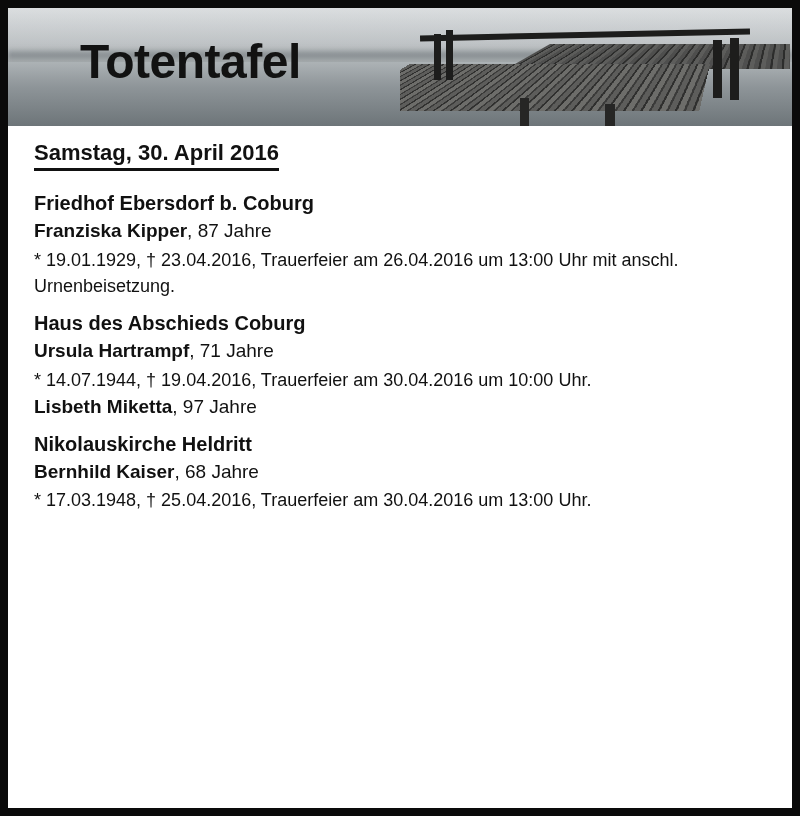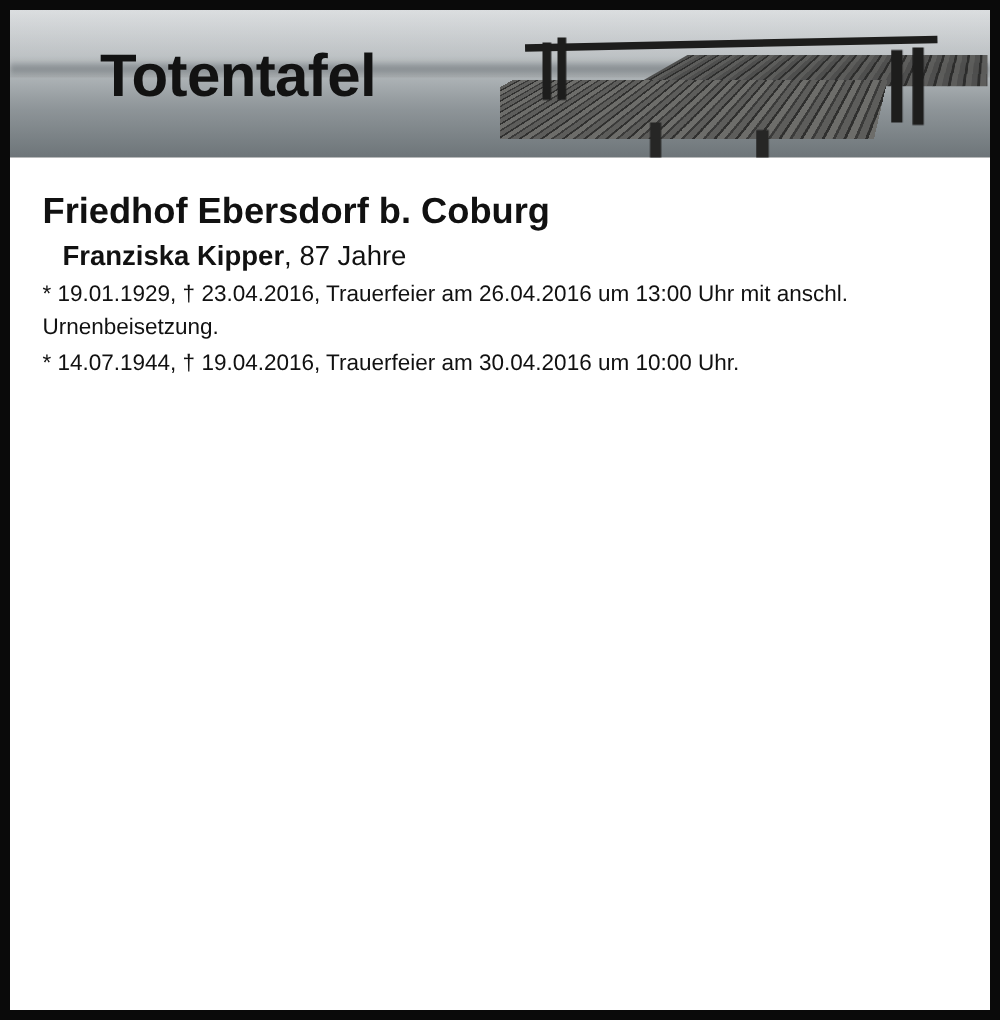--- a/index.html
+++ b/index.html
@@ -141,31 +141,31 @@
     padding-bottom: 3px;
     border-bottom: 3px solid #111;
     display: inline-block;
     line-height: 1.15;
     margin-bottom: 8px;
   }
 
   .venue-block { margin-bottom: 2px; }
 
   .venue {
-    font-size: 29px;
+    font-size: 20px;
     font-weight: bold;
     color: #111;
     margin: 12px 0 4px 0;
     line-height: 1.2;
   }
 
   .person {
-    font-size: 22px;
-    color: #111;
-    margin: 0 0 3px 16px;
+    font-size: 19px;
+    color: #111;
+    margin: 0 0 3px 0;
     line-height: 1.3;
   }
   .person .nm { font-weight: bold; }
 
   .details {
     font-size: 18px;
     color: #111;
     line-height: 1.45;
     margin: 0 0 2px 0;
     max-width: 710px;
@@ -190,29 +190,40 @@
         <div class="rail r4"></div>
         <div class="post p1"></div>
         <div class="post p2"></div>
       </div>
     </div>
     <div class="banner-title">Totentafel</div>
   </div>
 
   <div class="content">
 
+    <div>
+      <div class="date-line">Samstag, 30. April 2016</div>
+    </div>
 
     <div class="venue-block">
       <div class="venue">Friedhof Ebersdorf b. Coburg</div>
       <div class="person"><span class="nm">Franziska Kipper</span><span>, 87 Jahre</span></div>
       <div class="details">* 19.01.1929, † 23.04.2016, Trauerfeier am 26.04.2016 um 13:00 Uhr mit anschl. Urnenbeisetzung.</div>
     </div>
 
     <div class="venue-block">
+      <div class="venue">Haus des Abschieds Coburg</div>
+      <div class="person"><span class="nm">Ursula Hartrampf</span><span>, 71 Jahre</span></div>
       <div class="details">* 14.07.1944, † 19.04.2016, Trauerfeier am 30.04.2016 um 10:00 Uhr.</div>
     </div>
 
     <div class="venue-block">
-    </div>
-
+      <div class="person"><span class="nm">Lisbeth Miketta</span><span>, 97 Jahre</span></div>
+    </div>
+
+    <div class="venue-block">
+      <div class="venue">Nikolauskirche Heldritt</div>
+      <div class="person"><span class="nm">Bernhild Kaiser</span><span>, 68 Jahre</span></div>
+      <div class="details">* 17.03.1948, † 25.04.2016, Trauerfeier am 30.04.2016 um 13:00 Uhr.</div>
+    </div>
 
   </div>
 </div>
 
 </body></html>

